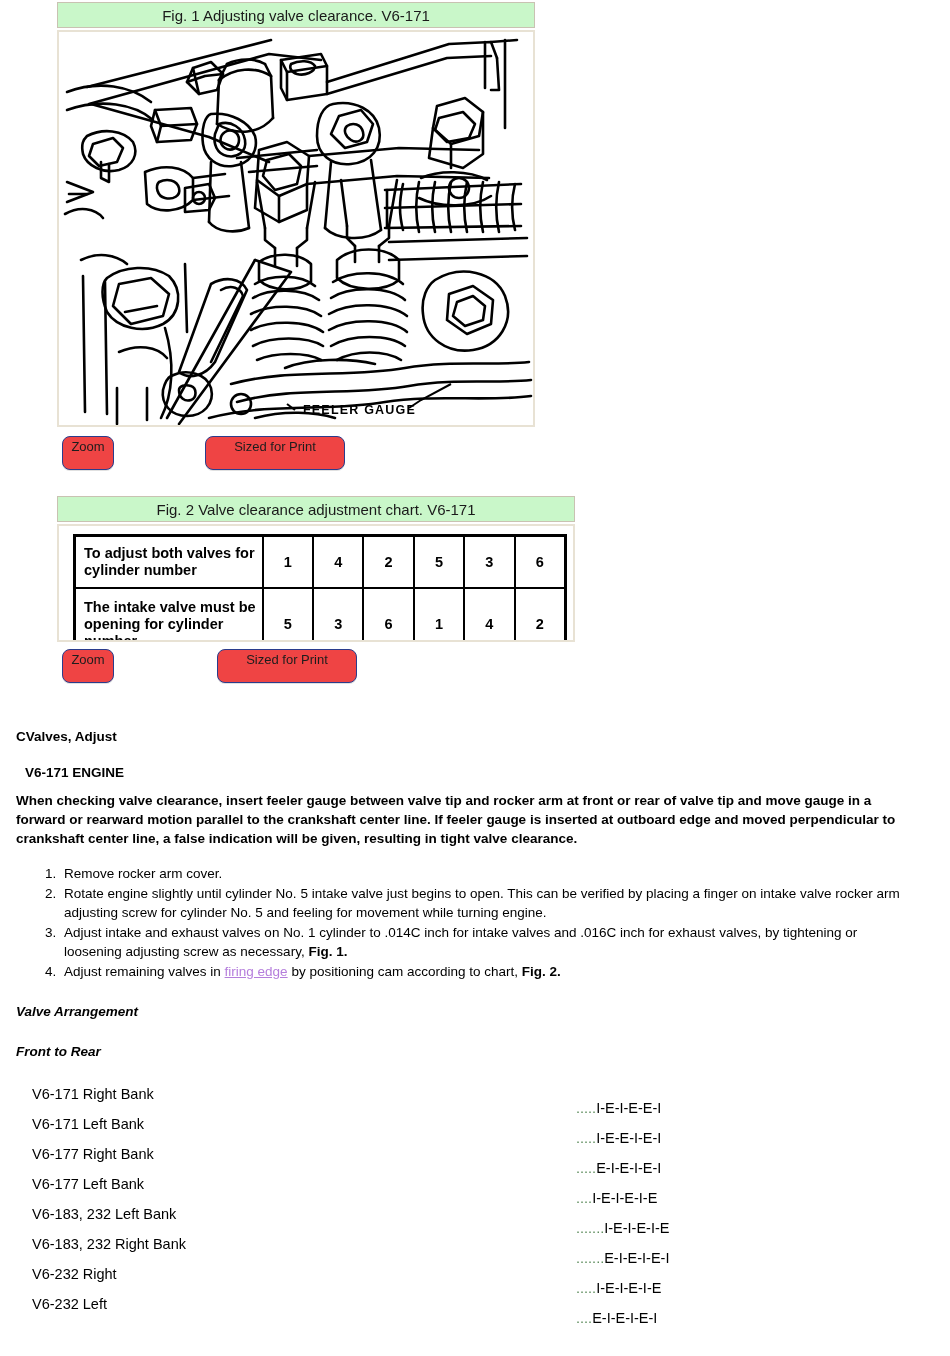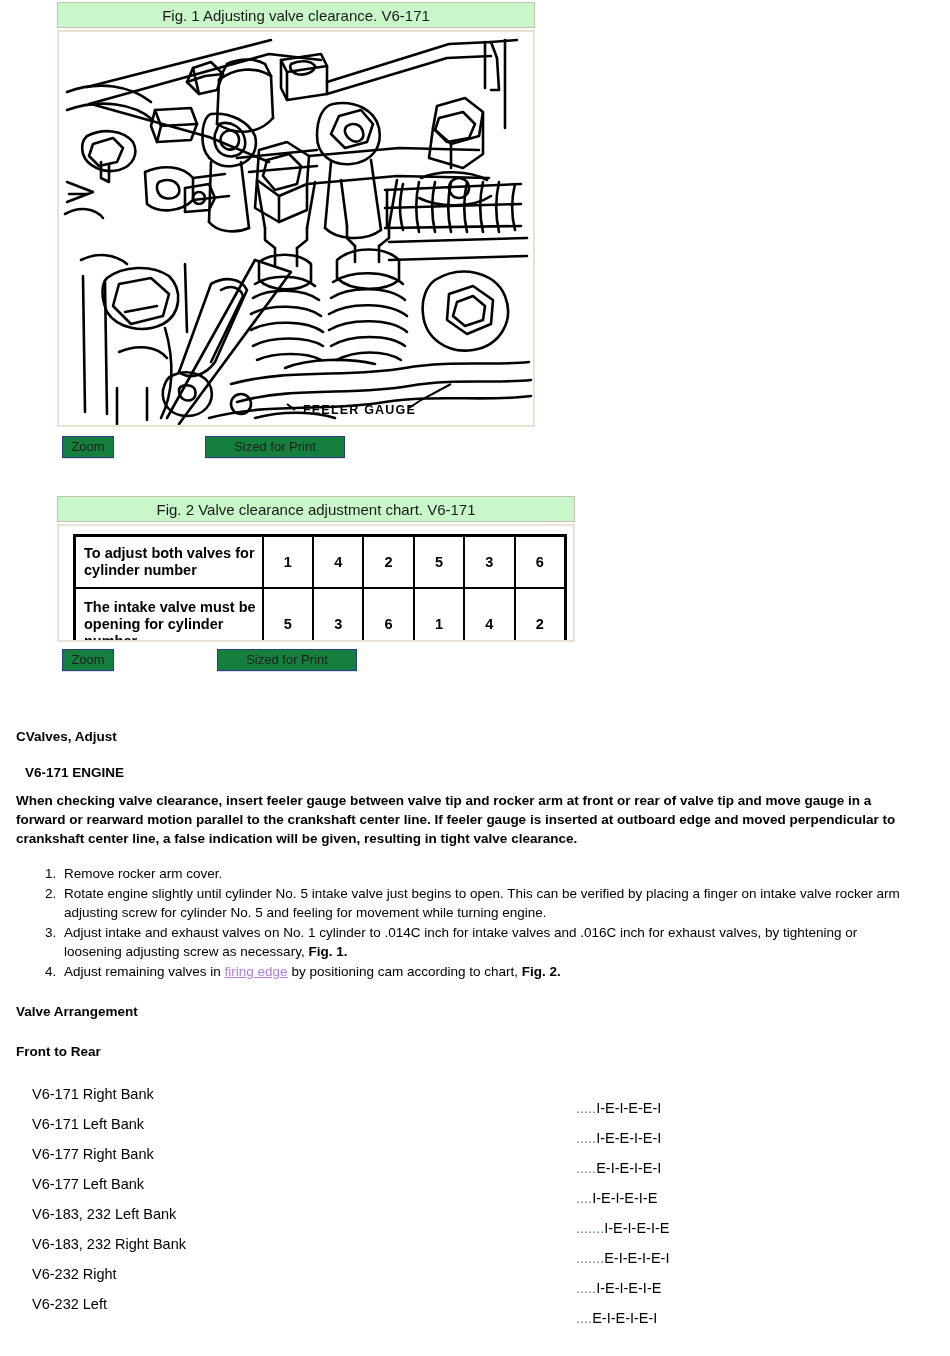--- a/index.html
+++ b/index.html
@@ -48,27 +48,27 @@
   
   .btn-row {
     position: absolute;
     height: 22px;
   }
   .ui-btn {
     position: absolute;
     top: 0;
     box-sizing: border-box;
     border: 1px solid #2a3c8c;
-    border-radius: 0;
-    background: #15803d;
+    border-radius: 8px;
+    background: #ef4444;
     color: #1d1d1d;
     font-family: "Liberation Sans", sans-serif;
     font-size: 13px;
     line-height: 20px;
-    height: 22px;
+    height: 34px;
     text-align: center;
     padding: 0 8px;
     cursor: pointer;
     box-shadow: 0 1px 0 rgba(0,0,0,0.12);
   }
 
   
   .vc-table {
     border-collapse: collapse;
     position: absolute;
@@ -141,20 +141,21 @@
   a.inline-link {
     color: #b57edc;
     text-decoration: underline;
   }
 
   .section-head {
     font-weight: bold;
     font-size: 13.5px;
     line-height: 18px;
     margin: 0;
+    font-style: italic;
   }
 
   
   .va-list {
     margin: 0;
     padding: 0;
     list-style: none;
   }
   .va-row {
     position: relative;

